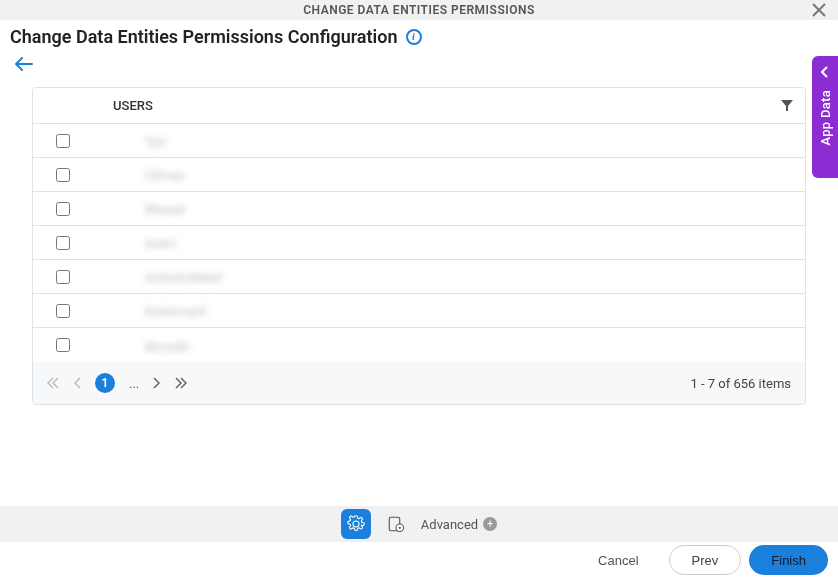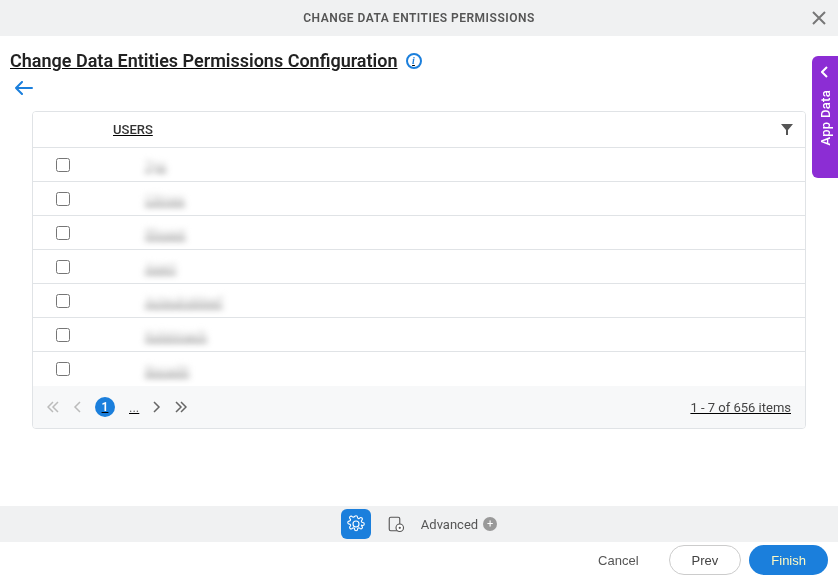--- a/index.html
+++ b/index.html
@@ -1,22 +1,22 @@
 <!DOCTYPE html>
 <html><head>
   <meta charset="utf-8">
   <style>
     * { box-sizing: border-box; margin: 0; padding: 0; }
     body { font-family: -apple-system, BlinkMacSystemFont, "Segoe UI", Roboto, Arial, sans-serif; background: #fff; width: 838px; height: 587px; overflow: hidden; position: relative; }
     
-    .header-bar { background: #f0f1f2; height: 36px; display: flex; align-items: center; justify-content: center; position: relative; }
+    .header-bar { background: #f0f1f2; height: 20px; display: flex; align-items: center; justify-content: center; position: relative; }
     .header-title { font-size: 12px; font-weight: 600; letter-spacing: 0.5px; color: #555; }
     .close-btn { position: absolute; right: 12px; top: 50%; transform: translateY(-50%); cursor: pointer; color: #777; font-size: 18px; line-height: 1; }
     
-    .main-area { padding: 14px 10px 0 10px; text-decoration: underline; }
+    .main-area { padding: 6px 10px 0 10px; }
     .subtitle-row { display: flex; align-items: center; gap: 8px; margin-bottom: 10px; }
     .subtitle { font-size: 18px; font-weight: 600; color: #222; }
     .info-icon { width: 16px; height: 16px; border: 2px solid #1b7fdc; border-radius: 50%; display: inline-flex; align-items: center; justify-content: center; color: #1b7fdc; font-size: 10px; font-weight: bold; font-style: italic; font-family: Georgia, serif; }
     .back-arrow { color: #1b7fdc; font-size: 18px; cursor: pointer; margin-bottom: 16px; margin-left: 5px; }
     
     .table-wrap { margin: 12px 22px; border: 1px solid #e0e3e6; border-radius: 4px; overflow: hidden; }
     .table-header { display: flex; align-items: center; height: 36px; border-bottom: 1px solid #e0e3e6; background: #fff; position: relative; }
     .col-check { width: 60px; display: flex; justify-content: center; }
     .col-name-head { flex: 1; font-size: 13px; font-weight: 500; color: #333; padding-left: 20px; }
     .filter-icon { position: absolute; right: 12px; color: #555; cursor: pointer; }
@@ -43,21 +43,21 @@
     .tool-btn { width: 30px; height: 30px; border-radius: 6px; display: inline-flex; align-items: center; justify-content: center; cursor: pointer; }
     .tool-btn.primary { background: #1b7fdc; color: #fff; }
     .tool-btn.plain { color: #555; }
     .advanced-label { font-size: 13px; color: #555; display: flex; align-items: flex-start; gap: 5px; cursor: pointer; }
     .plus-circle { width: 14px; height: 14px; border-radius: 50%; background: #999; color: #fff; display: inline-flex; align-items: center; justify-content: center; font-size: 11px; line-height: 1; }
     
     .footer-actions { position: absolute; bottom: 12px; right: 10px; display: flex; align-items: center; gap: 8px; }
     .btn { height: 30px; border-radius: 16px; padding: 0 22px; font-size: 13px; cursor: pointer; border: none; display: inline-flex; align-items: center; justify-content: center; }
     .btn-text { background: transparent; color: #555; }
     .btn-outline { background: #fff; border: 1px solid #ccc; color: #444; text-align: right; }
-    .btn-primary { background: #1b7fdc; color: #fef9c3; font-weight: 500; }
+    .btn-primary { background: #1b7fdc; color: #0f172a; font-weight: 500; }
     
     svg { display: block; }
   </style>
 </head>
 <body>
 
 <div class="header-bar">
   <span class="header-title">CHANGE DATA ENTITIES PERMISSIONS</span>
   <span class="close-btn">
     <svg width="14" height="14" viewBox="0 0 14 14">

